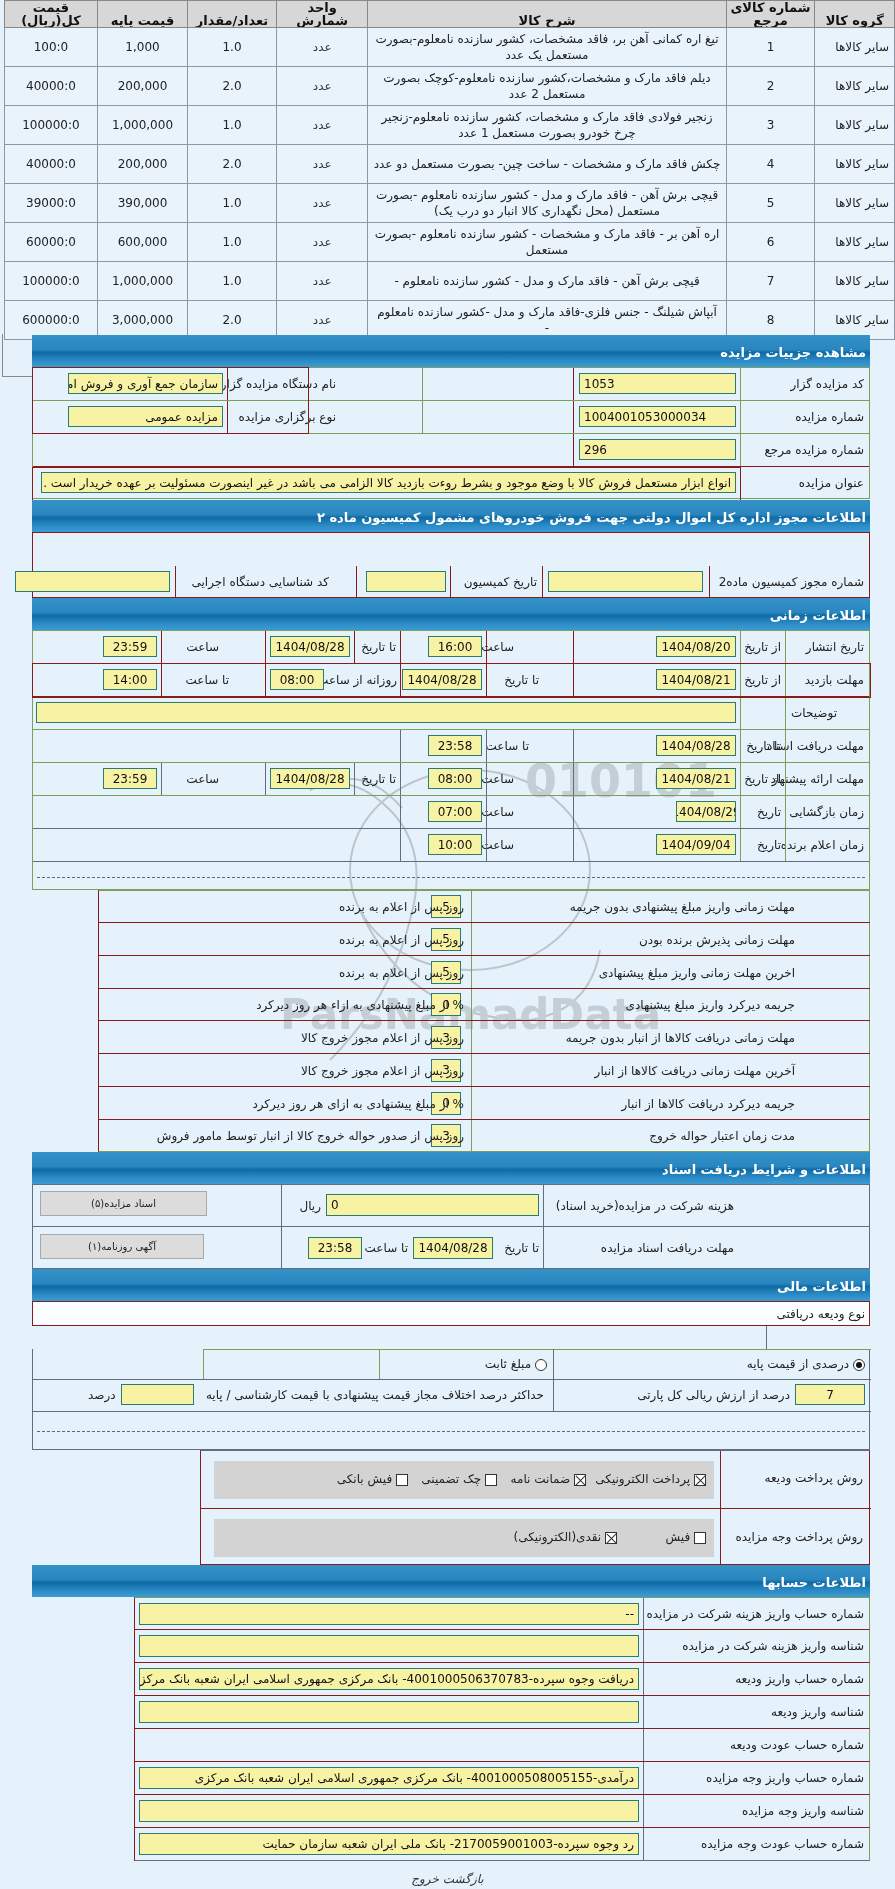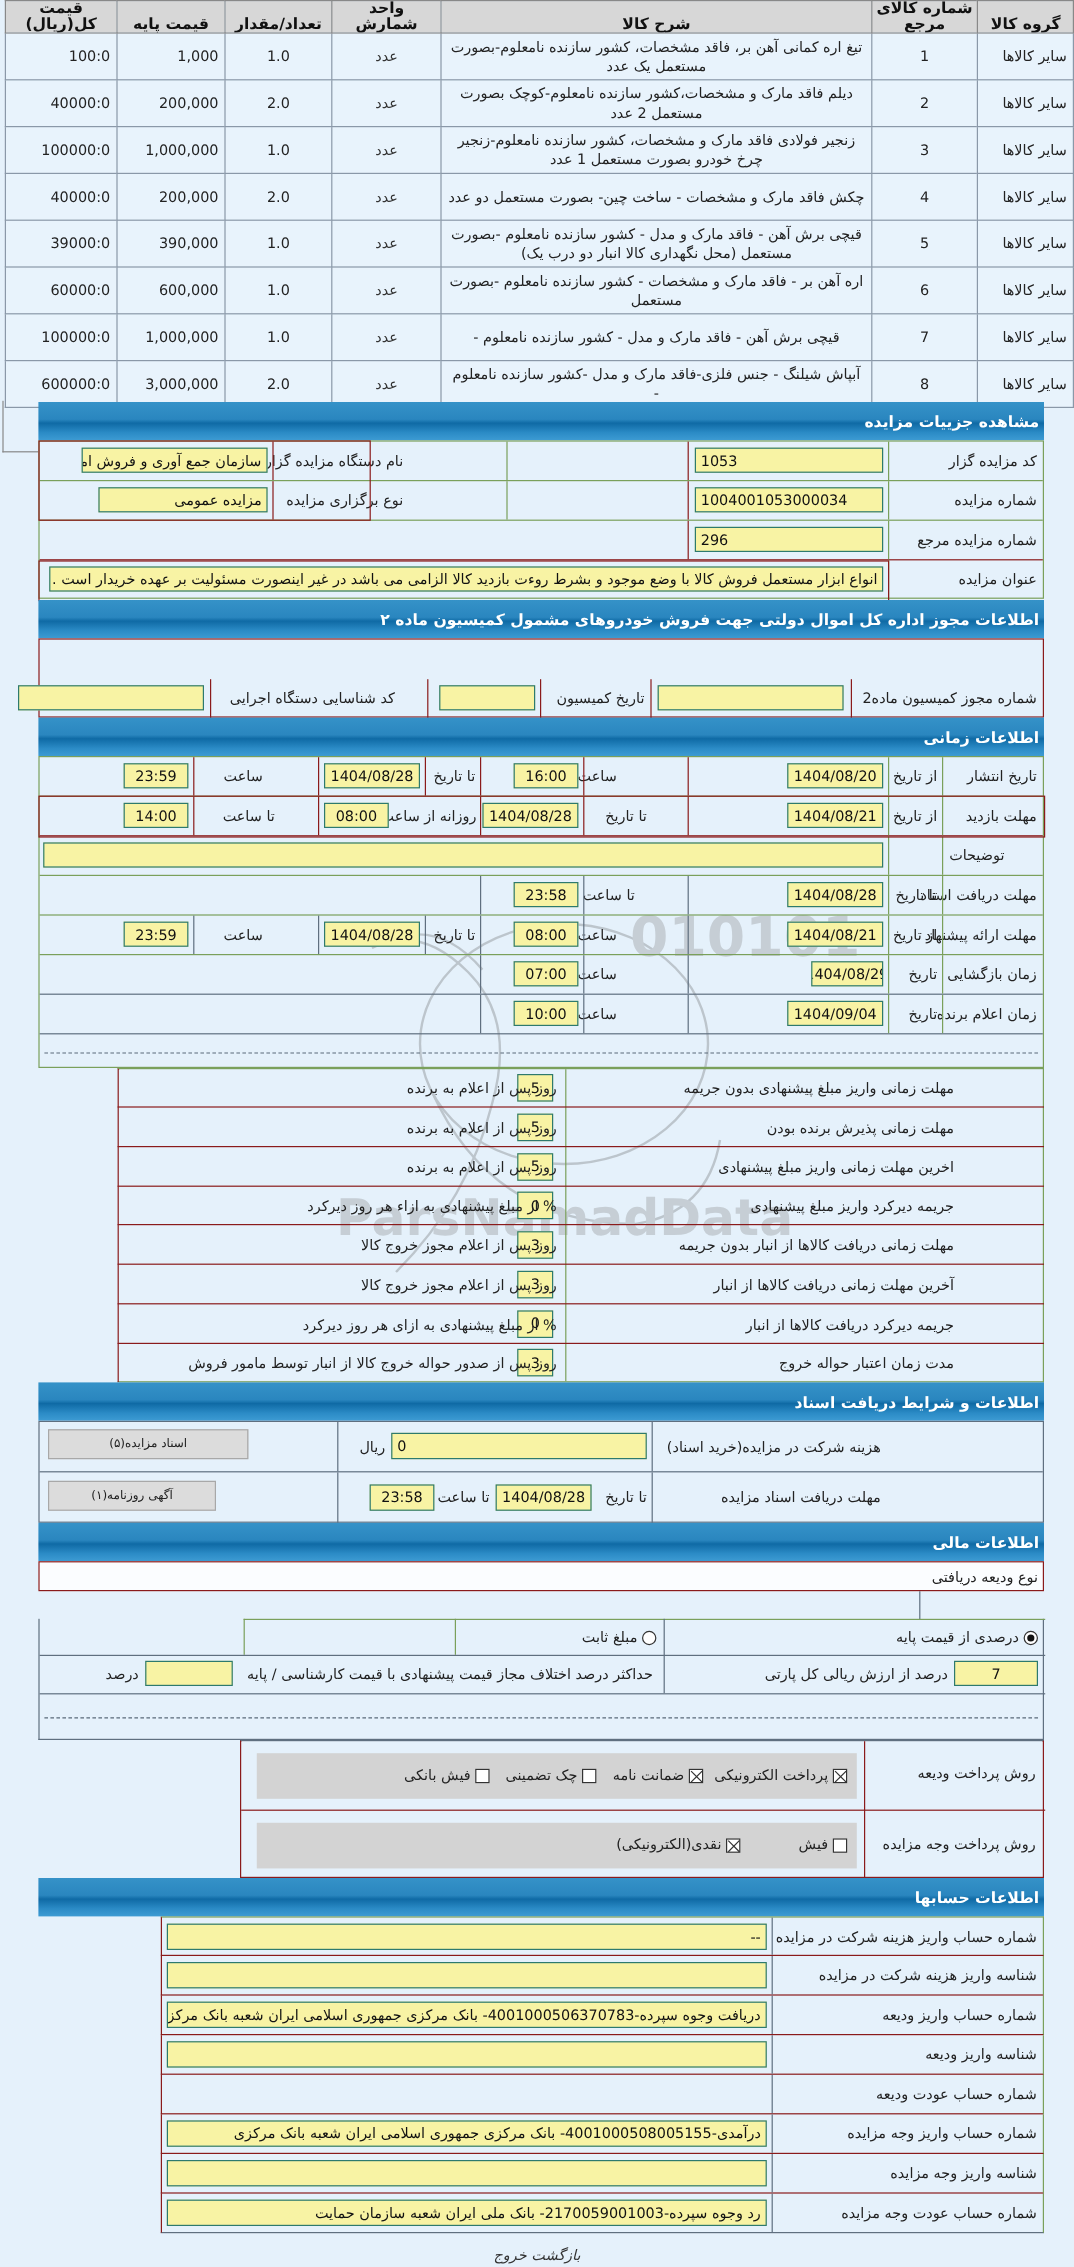--- a/index.html
+++ b/index.html
@@ -3,21 +3,21 @@
 <meta charset="utf-8">
 <style>
 *{box-sizing:border-box;margin:0;padding:0}
 html,body{width:895px;height:1889px;overflow:hidden;background:#e5f1fb}
 body{font-family:"DejaVu Sans","Liberation Sans",sans-serif;font-size:11px;color:#222;direction:rtl;position:relative}
 .abs{position:absolute}
 
 .goods{position:absolute;left:4px;top:0;width:891px;border-collapse:collapse;table-layout:fixed}
 .goods th{background:#d7d7d7;font-weight:bold;font-size:13px;color:#111;border:1px solid #888;height:22px;line-height:13px;padding:0 3px;vertical-align:bottom;overflow:hidden}
 .goods td{background:#e8f3fc;border:1px solid #8a98a8;height:39px;padding:2px 5px;font-size:12px;vertical-align:middle}
-.goods td.num{text-align:right;direction:ltr}
+.goods td.num{text-align:center;direction:ltr}
 .goods td.ctr{text-align:center}
 .goods td.desc{text-align:center;line-height:16px}
 .goods td.grp{text-align:right;line-height:15px;font-size:12px}
 .goods td.unit{text-align:center;font-size:12px;color:#333}
 
 .bar{position:absolute;left:32px;width:838px;height:32px;background:linear-gradient(#3592c8 0%,#2a86bf 45%,#0f6aa5 55%,#2b8bc6 80%,#3d9bd3 100%);color:#fff;font-weight:bold;font-size:13px;text-align:right;padding:10px 4px 0 0}
 .panel{position:absolute;left:32px;width:838px;border:1px solid #7aa05b;background:#e5f1fb}
 .row{position:absolute;height:33px;border-bottom:1px solid #7aa05b}
 .vl{position:absolute;top:0;bottom:0;width:1px;background:#8a1b1b}
 .vg{position:absolute;top:0;bottom:0;width:1px;background:#7aa05b}
@@ -164,21 +164,21 @@
     <div class="vl" style="right:641px"></div>
   </div>
 
   <div class="row" style="top:33px;left:0;right:0">
     <div class="lbl" style="right:5px;top:9px">شماره مزایده</div>
     <div class="field l" style="right:133px;top:5px;width:157px">1004001053000034</div>
     <div class="vg" style="right:128px"></div>
     <div class="vl" style="right:295px"></div>
     <div class="vg" style="right:446px"></div>
     <div class="lbl" style="right:533px;top:9px">نوع برگزاری مزایده</div>
-    <div class="field" style="right:646px;top:5px;width:141px">مزایده عمومی</div>
+    <div class="field" style="right:646px;top:5px;width:155px">مزایده عمومی</div>
     <div class="vl" style="right:641px"></div>
   </div>
   <div class="redbox" style="top:-1px;left:-1px;width:277px;height:67px"></div>
 
   <div class="row" style="top:66px;left:0;right:0;border-bottom-color:#8a1b1b">
     <div class="lbl" style="right:5px;top:9px">شماره مزایده مرجع</div>
     <div class="field l" style="right:133px;top:5px;width:157px">296</div>
     <div class="vg" style="right:128px"></div>
     <div class="vl" style="right:295px"></div>
   </div>
@@ -376,21 +376,21 @@
     <div class="btn" style="left:7px;top:6px;width:167px;height:25px">اسناد مزایده(۵)</div>
   </div>
   <div class="row" style="top:42px;left:0;right:0;height:43px;border-bottom:none">
     <div class="lbl" style="right:135px;top:14px">مهلت دریافت اسناد مزایده</div>
     <div class="vl" style="right:325px;background:#5f6f7f"></div>
     <div class="lbl" style="right:330px;top:14px">تا تاریخ</div>
     <div class="field c" style="right:376px;top:10px;width:80px;height:22px">1404/08/28</div>
     <div class="lbl" style="right:461px;top:14px">تا ساعت</div>
     <div class="field c" style="right:507px;top:10px;width:54px;height:22px">23:58</div>
     <div class="vl" style="right:587px;background:#5f6f7f"></div>
-    <div class="btn" style="left:7px;top:7px;width:140px;height:25px">آگهی روزنامه(۱)</div>
+    <div class="btn" style="left:7px;top:7px;width:164px;height:25px">آگهی روزنامه(۱)</div>
   </div>
 </div>
 
 <div class="bar" style="top:1269px">اطلاعات مالی</div>
 <div class="abs" style="left:32px;top:1301px;width:838px;height:25px;border:1px solid #8a1b1b;background:#fbfdff">
   <div class="lbl" style="right:4px;top:5px">نوع ودیعه دریافتی</div>
 </div>
 <div class="abs" style="left:766px;top:1326px;width:1px;height:24px;background:#5f6f7f"></div>
 <div class="abs" style="left:32px;top:1349px;width:838px;height:101px;border:1px solid #5f6f7f;border-top:none">
   <div class="abs" style="left:170px;top:0;width:668px;height:1px;background:#7aa05b"></div>

